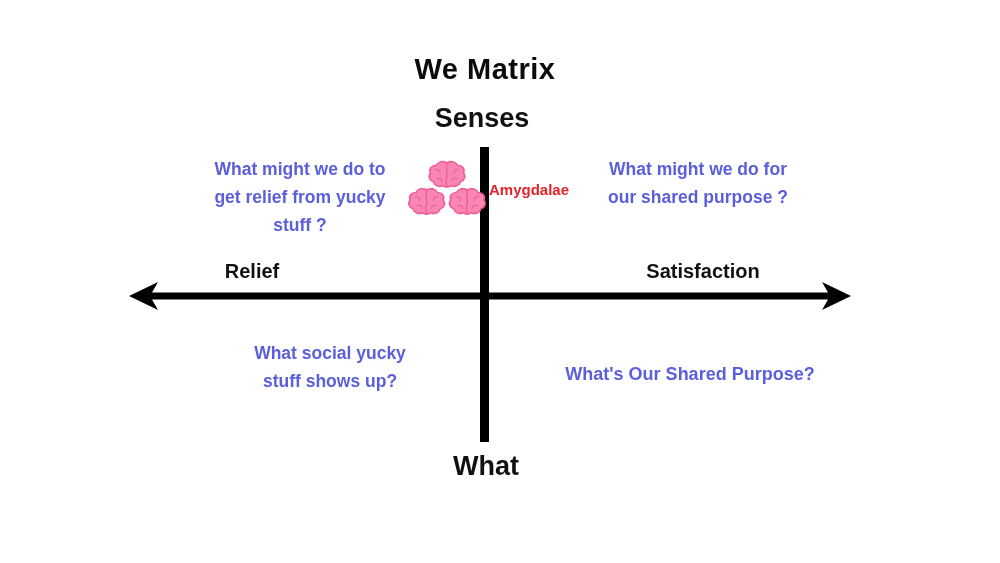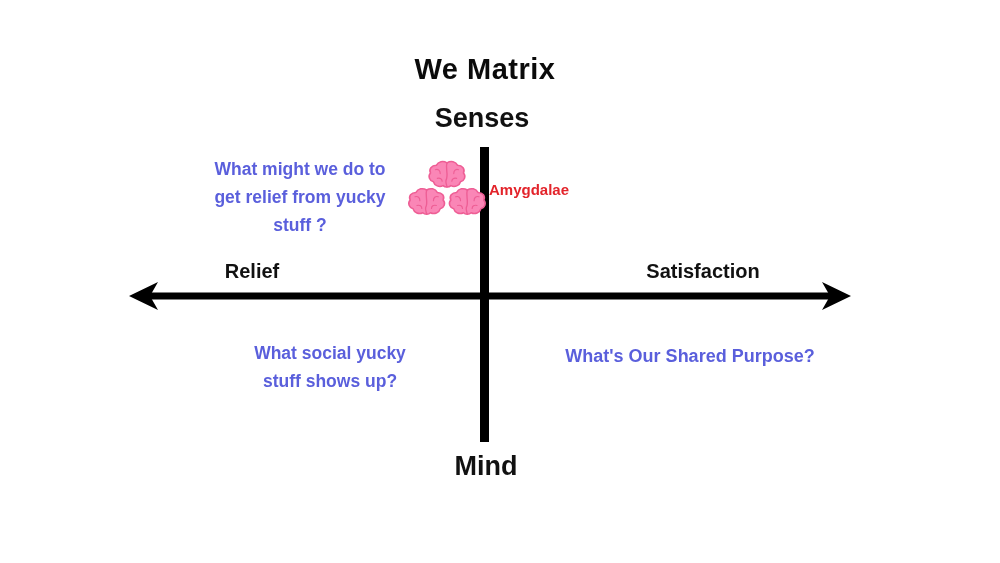--- a/index.html
+++ b/index.html
@@ -41,21 +41,21 @@
     color: var(--q, #5a5fdc);
     font-weight: 700;
     font-size: 17.5px;
     line-height: 28px;
     text-align: center;
     white-space: pre-line;
   }
   .q-top-left     { top: 155px; left: 300px; }
   .q-top-right    { top: 155px; left: 698px; }
   .q-bottom-left  { top: 339px; left: 301px; margin-left: 29px; }
-  .q-bottom-right { top: 342px; left: 690px; font-size: 18px; }
+  .q-bottom-right { top: 360px; left: 690px; font-size: 18px; }
 
   .axes-svg {
     top: 0;
     left: 0;
     width: 1000px;
     height: 563px;
     pointer-events: none;
   }
 
   .center-group {
@@ -83,27 +83,29 @@
     <rect x="480" y="147" width="9" height="295" fill="#000000"></rect>
 
     <line x1="150" y1="296" x2="832" y2="296" stroke="#000000" stroke-width="7"></line>
     <polygon points="129,296 158,282 150,296 158,310" fill="#000000"></polygon>
     <polygon points="851,296 822,282 830,296 822,310" fill="#000000"></polygon>
   </svg>
 
   <div class="abs centered page-title">We Matrix</div>
 
   <div class="abs centered axis-label axis-senses">Senses</div>
-  <div class="abs centered axis-label axis-mind">Mind</div>
+  <div class="abs centered axis-label axis-mind">What</div>
   <div class="abs centered axis-label axis-relief">Relief</div>
   <div class="abs centered question q-top-left">What might we do to
 get relief from yucky
 stuff ?</div>
 
   <div class="abs centered axis-label axis-satisfaction">Satisfaction</div>
+  <div class="abs centered question q-top-right">What might we do for
+our shared purpose ?</div>
   <div class="abs centered question q-bottom-left">What social yucky
 stuff shows up?</div>
   <div class="abs centered question q-bottom-right">What's Our Shared Purpose?</div>
 
   <div class="abs centered center-group">
     <svg width="84" height="60" viewBox="0 0 86 62" xmlns="http://www.w3.org/2000/svg">
       <defs>
         <g id="brain">
           <path d="M20 3 C16 0.5 11 1.5 9 5.5 C4 5.5 1 9.5 3 13.5
                    C0 16.5 2 21.5 6 22.5 C7 26.5 12 28.5 16 26.5

